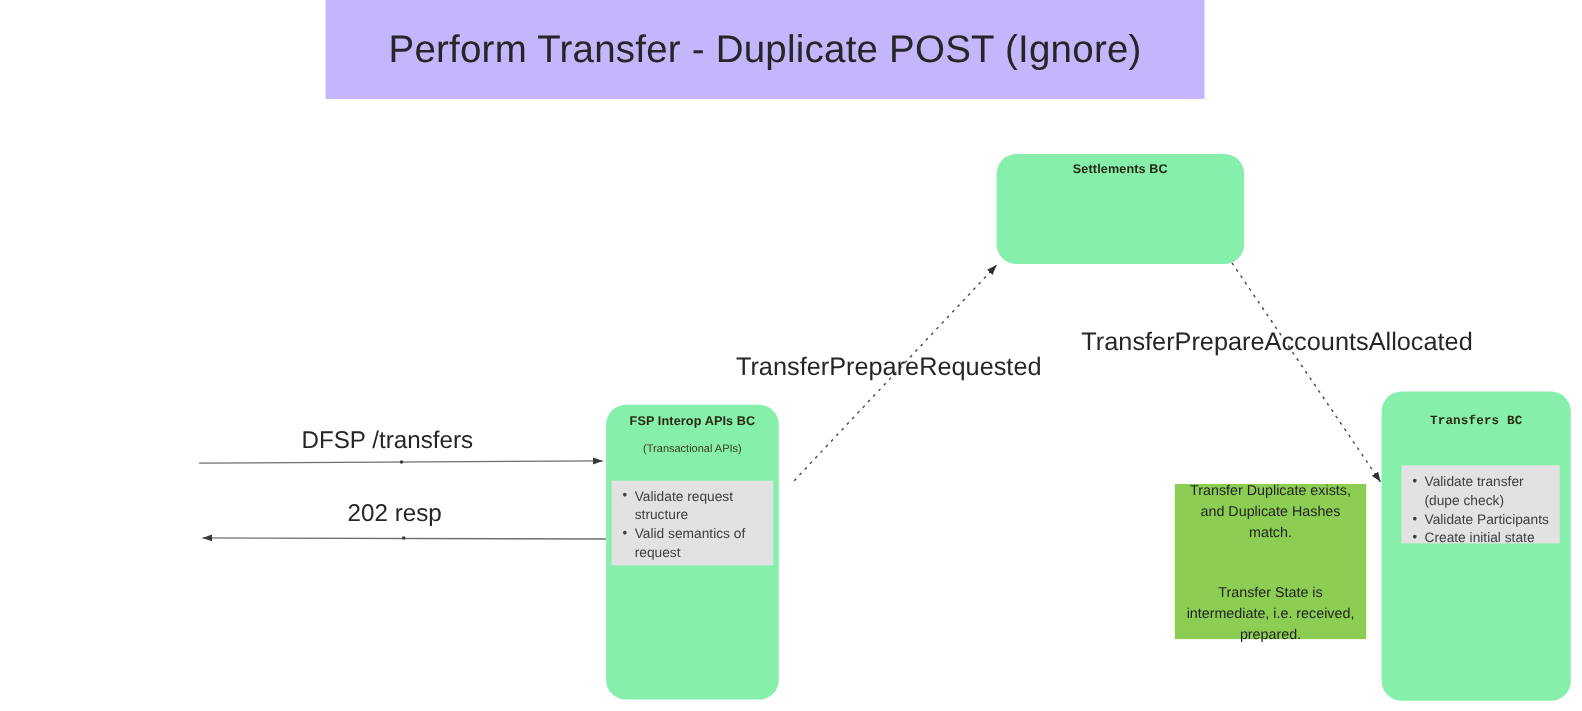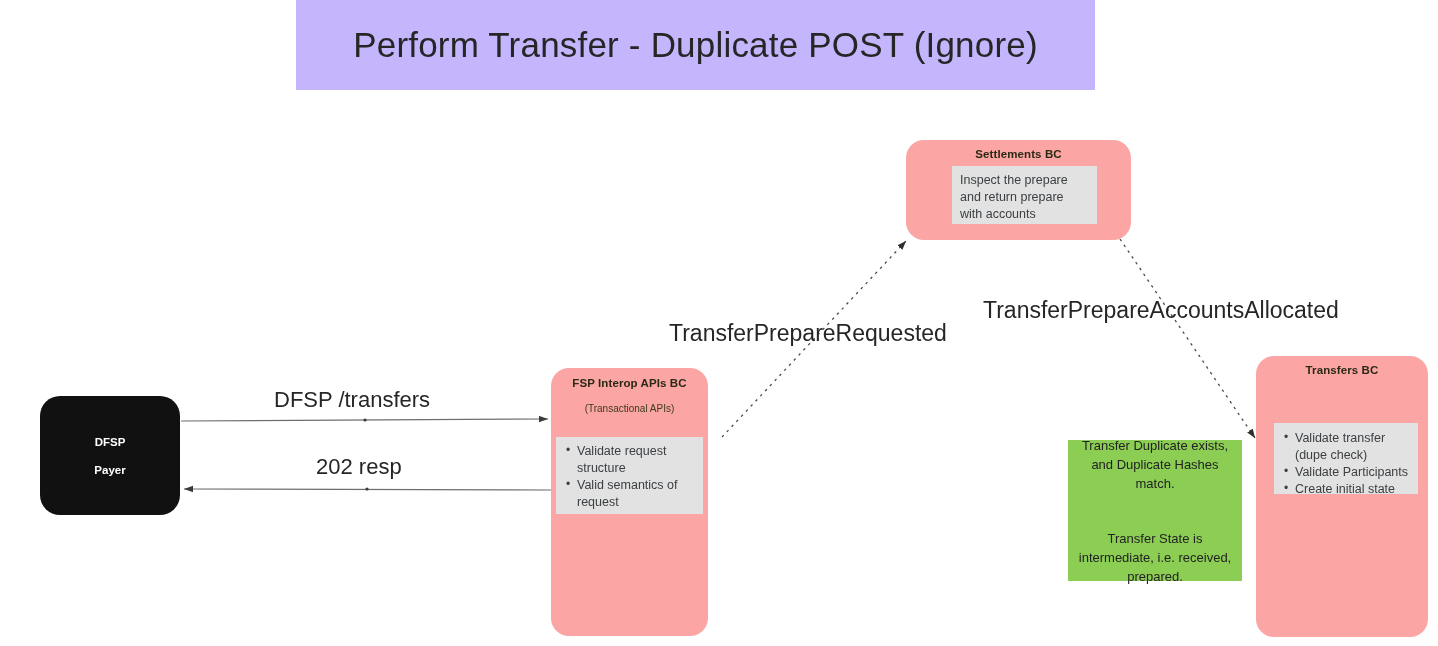--- a/index.html
+++ b/index.html
@@ -40,21 +40,21 @@
     font-size: 35px;
     font-weight: 400;
     color: #262626;
     letter-spacing: 0.2px;
     white-space: nowrap;
   }
 
   
   .bc-box {
     position: absolute;
-    background: #fca5a5;
+    background: #86efac;
     border-radius: 18px;
     box-sizing: border-box;
   }
   .bc-title {
     text-align: center;
     font-size: 11.5px;
     font-weight: bold;
     color: #2a2a14;
     letter-spacing: 0.1px;
   }
@@ -200,24 +200,20 @@
 
     <g>
       <line x1="722" y1="437" x2="906" y2="241" stroke="#4a4a4a" stroke-width="1.3" stroke-dasharray="2.5 4.5" marker-end="url(#arrowDot)"></line>
     </g>
 
     <g>
       <line x1="1120" y1="239" x2="1255" y2="438" stroke="#4a4a4a" stroke-width="1.3" stroke-dasharray="2.5 4.5" marker-end="url(#arrowDot)"></line>
     </g>
   </svg>
 
-  <div class="actor-box">
-    <span class="actor-line">DFSP</span>
-    <span class="actor-line">Payer</span>
-  </div>
 
   <div class="flow-label" style="left:274px; top:387px;">DFSP /transfers</div>
   <div class="flow-label" style="left:316px; top:454px;">202 resp</div>
 
   <div class="event-label" style="left:669px; top:320px;">TransferPrepareRequested</div>
   <div class="event-label" style="left:983px; top:297px;">TransferPrepareAccountsAllocated</div>
 
   <div class="bc-box" style="left:551px; top:368px; width:157px; height:268px;">
     <div class="bc-title" style="margin-top:9px;">FSP Interop APIs BC</div>
     <div class="bc-subtitle" style="margin-top:14px;">(Transactional APIs)</div>
@@ -226,27 +222,24 @@
       <ul class="bullets">
         <li>Validate request structure</li>
         <li>Valid semantics of request</li>
       </ul>
     </div>
   </div>
 
   <div class="bc-box" style="left:906px; top:140px; width:225px; height:100px;">
     <div class="bc-title" style="margin-top:8px;">Settlements BC</div>
 
-    <div class="grey-panel" style="left:46px; top:26px; width:145px; height:58px; padding:6px 8px;">
-      <p>Inspect the prepare and return prepare with accounts</p>
-    </div>
   </div>
 
   <div class="bc-box" style="left:1256px; top:356px; width:172px; height:281px;">
-    <div class="bc-title" style="margin-top:8px;">Transfers BC</div>
+    <div class="bc-title" style="margin-top:20px;font-family:Liberation Mono, monospace;">Transfers BC</div>
 
     <div class="grey-panel" style="left:18px; top:67px; width:144px; height:71px; padding:7px 6px 6px 8px;">
       <ul class="bullets">
         <li>Validate transfer (dupe check)</li>
         <li>Validate Participants</li>
         <li>Create initial state</li>
       </ul>
     </div>
 
   </div>

